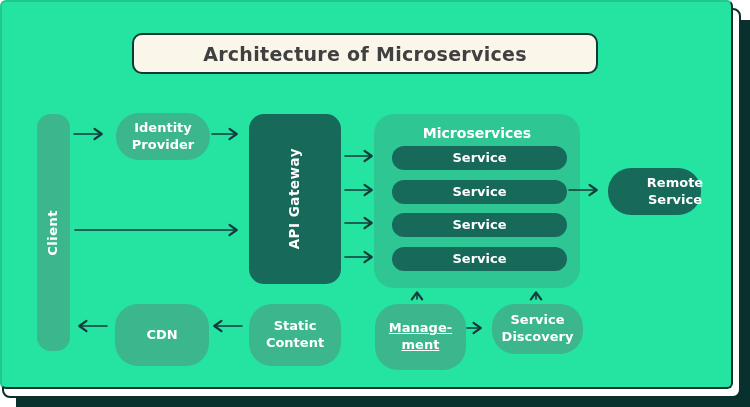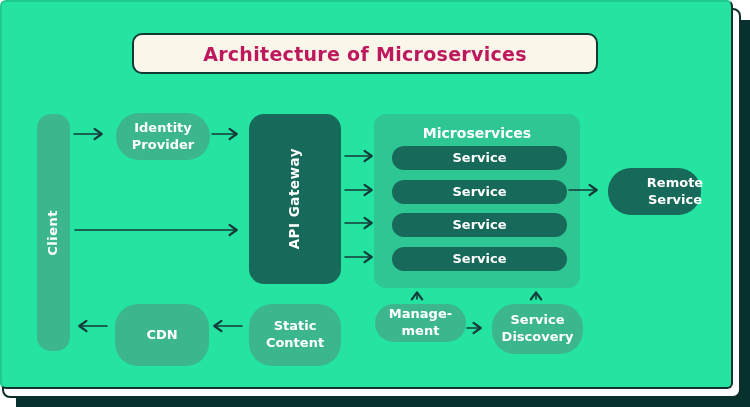--- a/index.html
+++ b/index.html
@@ -24,52 +24,52 @@
     border-style:solid;border-width:2px;
     border-color:#1FC98E #11322D #11322D #1FC98E;
     border-radius:6px;box-sizing:border-box;
   }
   .title-box{
     position:absolute;left:130px;top:31px;width:466px;height:41px;
     background:#FAF6EA;border:2px solid #0F3A34;border-radius:10px;
     box-sizing:border-box;display:flex;align-items:center;justify-content:center;
   }
   .title-box span{
-    color:#be185d;font-size:19px;font-weight:800;letter-spacing:.3px;
+    color:#404040;font-size:19px;font-weight:800;letter-spacing:.3px;
   }
   .node{
     position:absolute;display:flex;align-items:center;justify-content:center;
     text-align:center;color:#ffffff;font-weight:700;font-size:13px;
     line-height:1.3;border-radius:23px;white-space:pre-line;box-sizing:border-box;
   }
   .green{background:#3BB68D;}
   .dark{background:#17695A;}
   .container-box{background:#2EC794;border-radius:12px;}
   .vlabel{
     writing-mode:vertical-rl;transform:rotate(180deg);
     letter-spacing:.5px;
   }
   .node-client{left:35px;top:112px;width:33px;height:237px;border-radius:14px;}
   .node-identity{left:114px;top:111px;width:94px;height:47px;}
   .node-gateway{left:247px;top:112px;width:92px;height:170px;border-radius:15px;font-size:13.5px;}
-  .node-ms{left:372px;top:112px;width:206px;height:174px;}
+  .node-ms{left:372px;top:112px;width:206px;height:174px;border-radius:20px;}
   .ms-title{
     position:absolute;left:0;top:10px;width:100%;text-align:center;
     color:#ffffff;font-weight:700;font-size:14px;
   }
   .pill{
     position:absolute;left:18px;width:175px;height:24px;border-radius:12px;
     background:#17695A;color:#fff;font-weight:700;font-size:13px;
     display:flex;align-items:center;justify-content:center;
   }
   .pill-1{top:32px;}.pill-2{top:66px;}.pill-3{top:99px;}.pill-4{top:133px;}
   .node-remote{left:606px;top:166px;width:93px;height:47px;padding-left:41px;}
   .node-cdn{left:113px;top:302px;width:94px;height:62px;}
   .node-static{left:247px;top:302px;width:92px;height:62px;}
-  .node-mgmt{left:373px;top:302px;width:91px;height:38px;}
+  .node-mgmt{left:373px;top:302px;width:91px;height:66px;text-decoration:underline;}
   .node-disc{left:490px;top:302px;width:91px;height:50px;}
   .arrows{position:absolute;left:0;top:0;width:750px;height:407px;pointer-events:none;}
   .arrows line{stroke:#143A3A;stroke-width:1.6;stroke-linecap:round;}
 </style>
 </head>
 <body>
 
 <div class="stage">
   <div class="sheet-back"></div>
   <div class="sheet-mid"></div>

